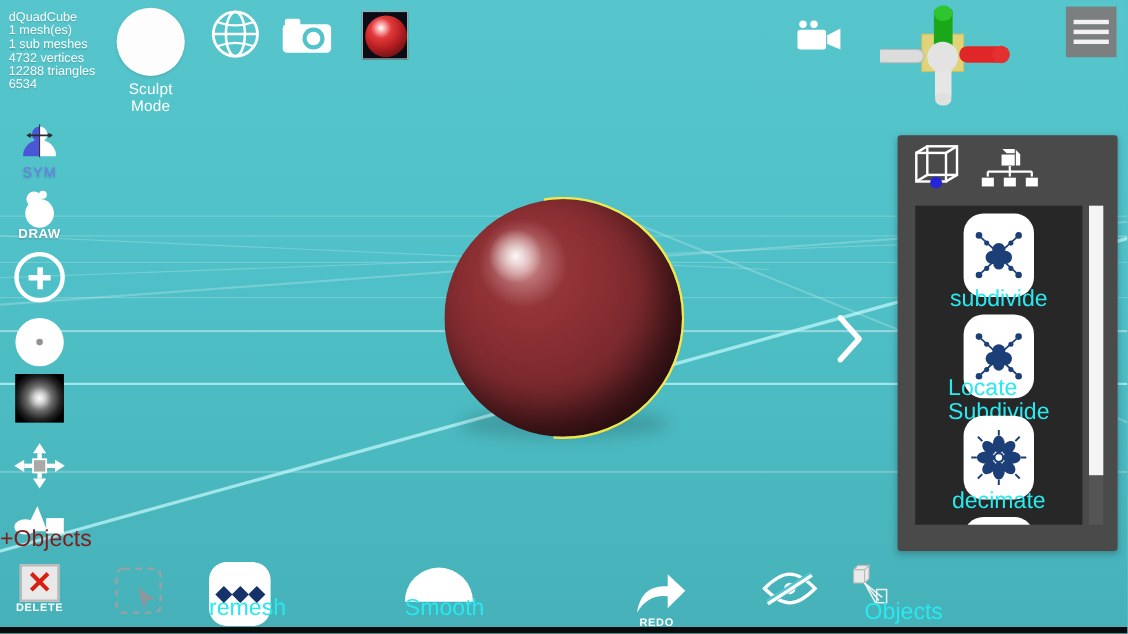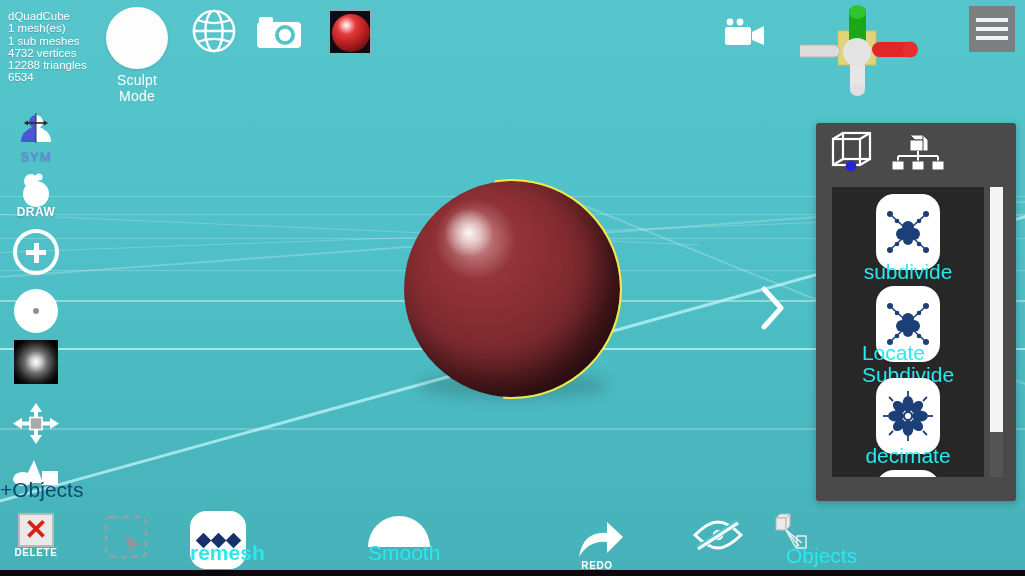--- a/index.html
+++ b/index.html
@@ -82,21 +82,21 @@
   .circ-plus:after{ left:16.5px; top:9.5px; width:5px; height:20px; }
 
   #brush-size{ width:44px; height:44px; border-radius:50%; background:#fff; position:relative; margin:0 auto; }
   #brush-size:after{ content:""; position:absolute; left:19px; top:19px; width:6px; height:6px;
                      border-radius:50%; background:#8e9393; }
   #alpha-tex{
     width:44px; height:44px; margin:0 auto; background:#050505;
     background-image:radial-gradient(circle at 50% 50%, #ffffff 0%, #cfcfcf 16%, #6e6e6e 36%, #242424 62%, #000 82%);
   }
 
-  #objects-cap{ position:absolute; left:0px; top:478px; color:#0c4a6e; font-size:21px; }
+  #objects-cap{ position:absolute; left:0px; top:478px; color:#7f1d1d; font-size:21px; }
 
   
   #chevron{ position:absolute; left:760px; top:285px; width:26px; height:46px; }
 
   
   #right-panel{
     position:absolute; left:816px; top:123px; width:200px; height:378px;
     background:#4a4a4a; border-radius:3px; box-shadow:0 2px 7px rgba(0,0,0,.25);
   }
   #panel-head{ position:absolute; left:0; top:0; width:100%; height:62px; }
@@ -469,21 +469,21 @@
 
   <div class="bitem" style="left:101px;top:10px;width:56px;">
     <div>
       <svg width="56" height="50" viewBox="0 0 56 50">
         <rect x="5" y="3" width="40" height="40" rx="6" fill="none" stroke="rgba(210,150,150,.55)" stroke-width="2.4" stroke-dasharray="6 5"></rect>
         <polygon points="24,20 40,31 32,32 30,41" fill="rgba(170,140,145,.72)"></polygon>
       </svg>
     </div>
   </div>
 
-  <div class="bitem" style="left:190px;top:7px;width:56px;font-weight:bold;">
+  <div class="bitem" style="left:190px;top:7px;width:56px;">
     <div id="remesh-icon">
       <span class="dia"></span>
       <span class="dia"></span>
       <span class="dia"></span>
     </div>
     <div class="bcap" style="margin-top:-28px;">remesh</div>
   </div>
 
 
   <div class="bitem" style="left:368px;top:12px;width:62px;">

